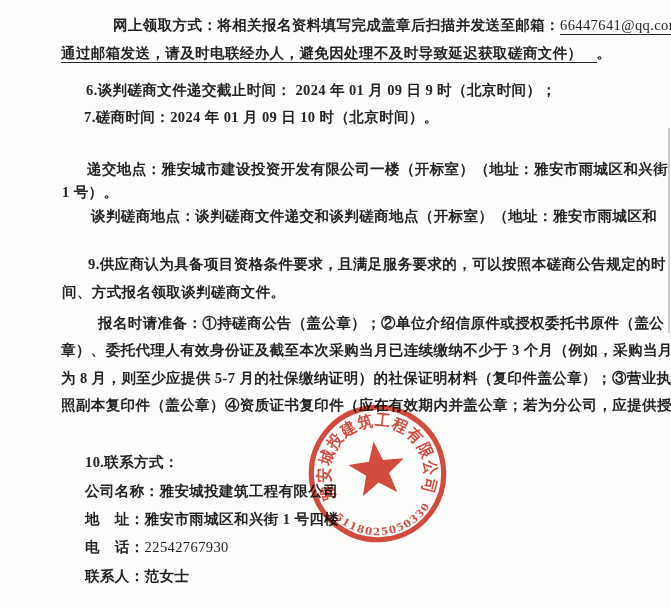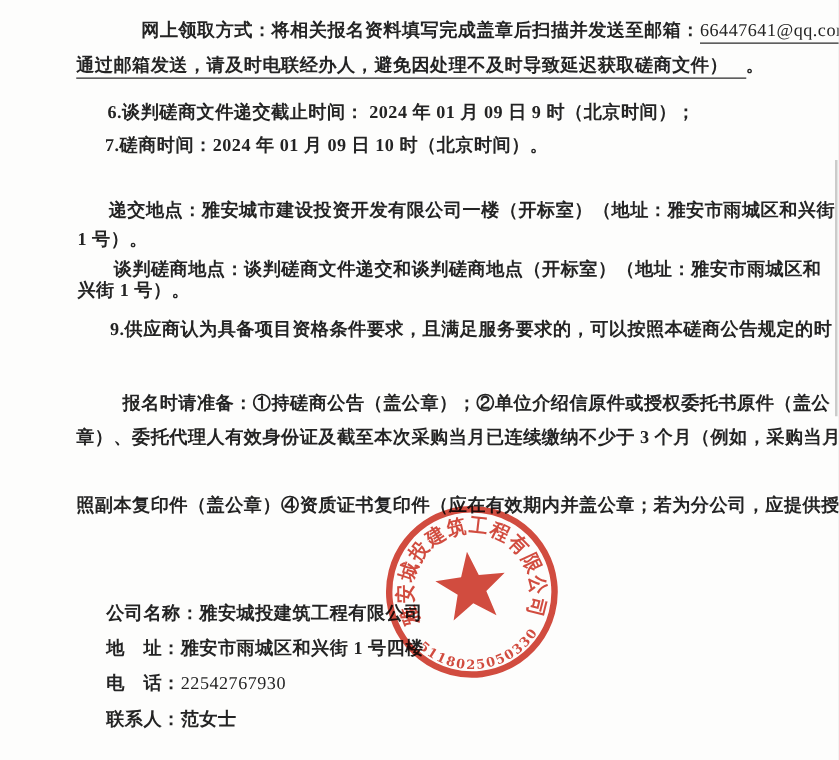--- a/index.html
+++ b/index.html
@@ -46,28 +46,30 @@
   <div class="ln" style="left:113px;top:15px"><span>网上领取方式：将相关报名资料填写完成盖章后扫描并发送至邮箱：</span><span class="u rg">66447641@qq.com</span></div>
   <div class="ln" style="left:61px;top:43px"><span class="u u-tail">通过邮箱发送，请及时电联经办人，避免因处理不及时导致延迟获取磋商文件）</span><span>。</span></div>
 
   <div class="ln" style="left:86px;top:80px">6.谈判磋商文件递交截止时间： 2024 年 01 月 09 日 9 时（北京时间）；</div>
   <div class="ln" style="left:84px;top:107px">7.磋商时间：2024 年 01 月 09 日 10 时（北京时间）。</div>
 
   <div class="ln" style="left:87px;top:159px">递交地点：雅安城市建设投资开发有限公司一楼（开标室）（地址：雅安市雨城区和兴街</div>
   <div class="ln" style="left:62px;top:182px">1 号）。</div>
 
   <div class="ln" style="left:91px;top:206px">谈判磋商地点：谈判磋商文件递交和谈判磋商地点（开标室）（地址：雅安市雨城区和</div>
-  <div class="ln" style="left:62px;top:223px">兴街 1 号）。</div>
 
   <div class="ln" style="left:88px;top:254px">9.供应商认为具备项目资格条件要求，且满足服务要求的，可以按照本磋商公告规定的时</div>
+  <div class="ln" style="left:62px;top:282px">间、方式报名领取谈判磋商文件。</div>
 
   <div class="ln" style="left:98px;top:313px">报名时请准备：①持磋商公告（盖公章）；②单位介绍信原件或授权委托书原件（盖公</div>
   <div class="ln" style="left:61px;top:340px">章）、委托代理人有效身份证及截至本次采购当月已连续缴纳不少于 3 个月（例如，采购当月</div>
+  <div class="ln" style="left:61px;top:368px">为 8 月，则至少应提供 5-7 月的社保缴纳证明）的社保证明材料（复印件盖公章）；③营业执</div>
   <div class="ln" style="left:61px;top:395px">照副本复印件（盖公章）④资质证书复印件（应在有效期内并盖公章；若为分公司，应提供授</div>
 
+  <div class="ln" style="left:85px;top:452px">10.联系方式：</div>
   <div class="ln" style="left:85px;top:481px">公司名称：雅安城投建筑工程有限公司</div>
   <div class="ln" style="left:85px;top:509px">地　址：雅安市雨城区和兴街 1 号四楼</div>
   <div class="ln" style="left:85px;top:537px"><span>电　话：</span><span class="rg">22542767930</span></div>
   <div class="ln" style="left:85px;top:566px">联系人：范女士</div>
 
   <div class="seal">
     <svg viewBox="0 0 200 200" xmlns="http://www.w3.org/2000/svg">
       <defs>
         <path id="arcTop" d="M 41.1 127.5 A 65 65 0 1 1 158.9 127.5" fill="none"></path>
         <path id="arcBottom" d="M 31.2 148.2 A 84 84 0 0 0 168.8 148.2" fill="none"></path>

